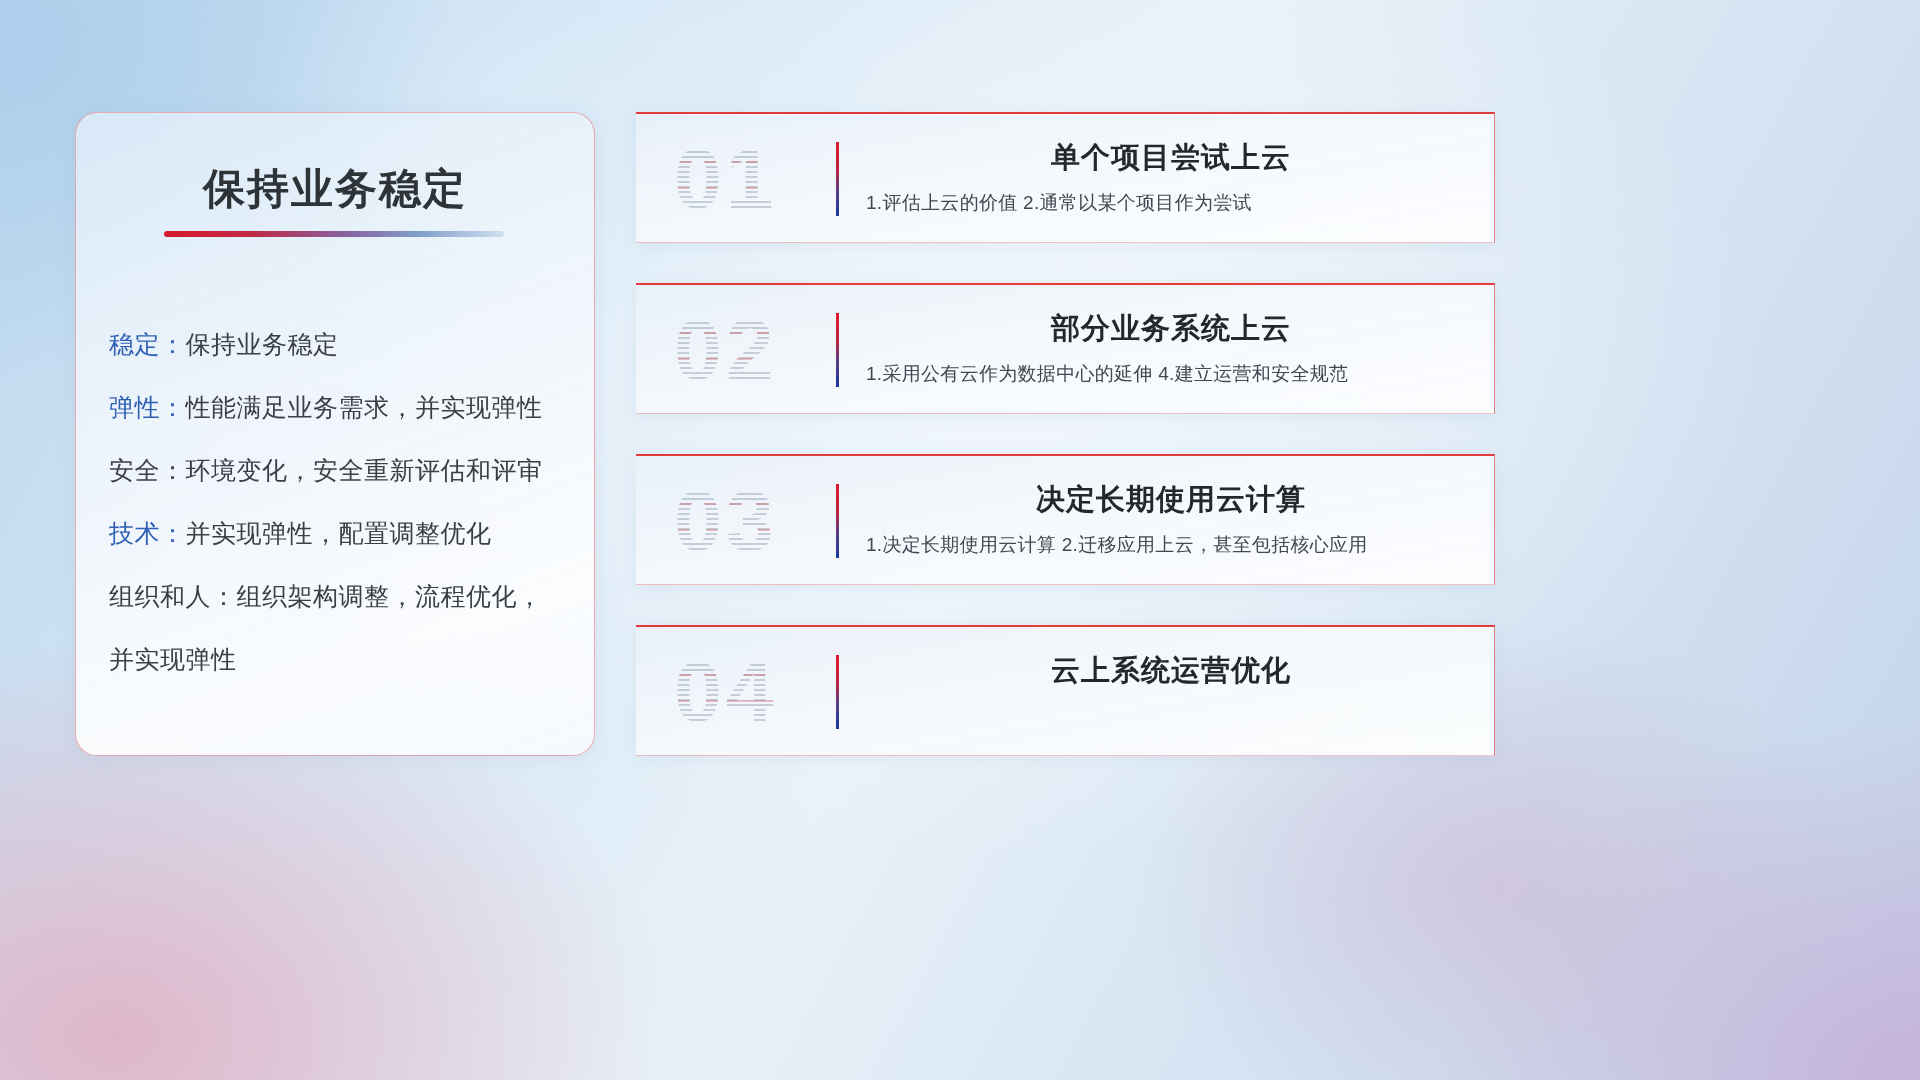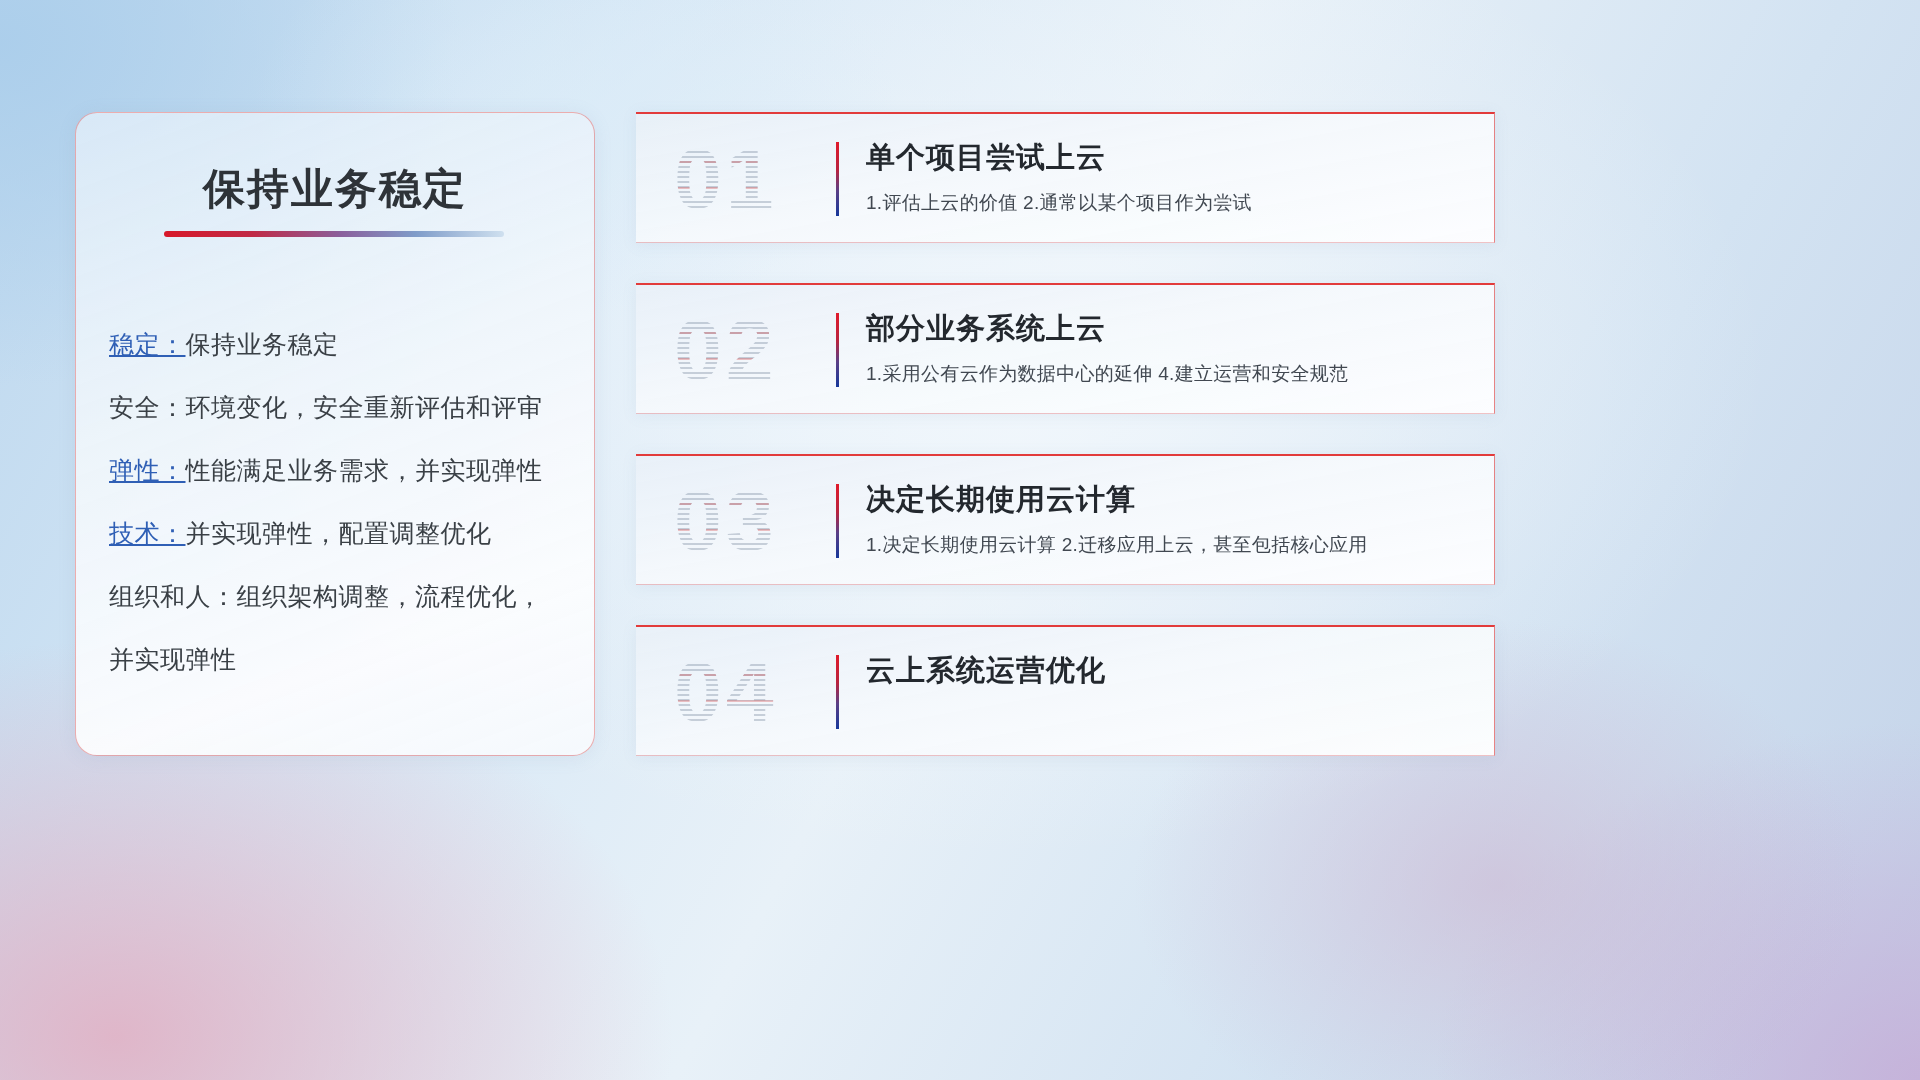--- a/index.html
+++ b/index.html
@@ -36,21 +36,21 @@
     font-size:42px;font-weight:bold;color:#2e3338;letter-spacing:2px;
   }
   .title-rule{
     position:absolute;left:88px;top:118px;width:340px;height:6px;border-radius:3px;
     background:linear-gradient(90deg,#d7182a 0%,#c02a46 26%,#8a5f9c 52%,#7f9cc9 74%,#cfe0ef 100%);
   }
   .panel-list{position:absolute;left:33px;top:200px;right:24px;}
   .panel-line{
     font-size:25px;line-height:63px;color:#3a4046;white-space:nowrap;letter-spacing:0.5px;
   }
-  .lbl-blue{color:#2f5fb5;text-decoration:underline;}
+  .lbl-blue{color:#2f5fb5;}
   .lbl-dark{color:#3a4046;}
 
   
   .cards{position:absolute;left:636px;top:112px;width:860px;}
   .card{
     position:relative;width:858px;height:128px;margin-bottom:40px;
     background:linear-gradient(170deg, rgba(233,240,248,0.92) 0%, rgba(245,249,252,0.95) 45%, rgba(253,254,255,0.97) 100%);
     border-top:2px solid #e23b3b;
     border-right:1.5px solid rgba(226,70,70,0.65);
     border-bottom:1.5px solid rgba(226,70,70,0.30);
@@ -70,36 +70,36 @@
     font-size:86px;font-weight:bold;color:rgba(215,60,60,0.30);
     letter-spacing:4px;line-height:104px;
     -webkit-mask-image:repeating-linear-gradient(180deg,transparent 0px,transparent 9px,#000 9px,#000 11px,transparent 11px,transparent 26px);
     mask-image:repeating-linear-gradient(180deg,transparent 0px,transparent 9px,#000 9px,#000 11px,transparent 11px,transparent 26px);
   }
   .accent-bar{
     position:absolute;left:200px;top:28px;width:3px;height:74px;
     background:linear-gradient(180deg,#e01a2b 0%,#b8233f 38%,#5a3f86 66%,#16379a 100%);
   }
   .card-body{position:absolute;left:230px;top:22px;right:18px;}
-  .card-title{font-size:29px;font-weight:bold;color:#23282e;letter-spacing:1px;line-height:42px;}
+  .card-title{font-size:29px;font-weight:bold;color:#23282e;letter-spacing:1px;line-height:42px;text-align:center;}
   .card-desc{font-size:19px;color:#414851;letter-spacing:0.3px;line-height:34px;margin-top:8px;white-space:nowrap;}
 </style>
 </head>
 <body>
 
 <div class="bg"></div>
 <div class="bg2"></div>
 
 <div class="left-panel">
   <div class="panel-title">保持业务稳定</div>
   <div class="title-rule"></div>
   <div class="panel-list">
       <div class="panel-line"><span class="lbl-blue">稳定：</span><span>保持业务稳定</span></div>
+      <div class="panel-line"><span class="lbl-blue">弹性：</span><span>性能满足业务需求，并实现弹性</span></div>
       <div class="panel-line"><span class="lbl-dark">安全：</span><span>环境变化，安全重新评估和评审</span></div>
-      <div class="panel-line"><span class="lbl-blue">弹性：</span><span>性能满足业务需求，并实现弹性</span></div>
       <div class="panel-line"><span class="lbl-blue">技术：</span><span>并实现弹性，配置调整优化</span></div>
       <div class="panel-line"><span class="lbl-dark">组织和人：</span><span>组织架构调整，流程优化，</span></div>
       <div class="panel-line"><span>并实现弹性</span></div>
     </div>
 </div>
 
 <div class="cards">
     <div class="card">
       <div class="ghost-num">01</div>
       <div class="ghost-num-red">01</div>

